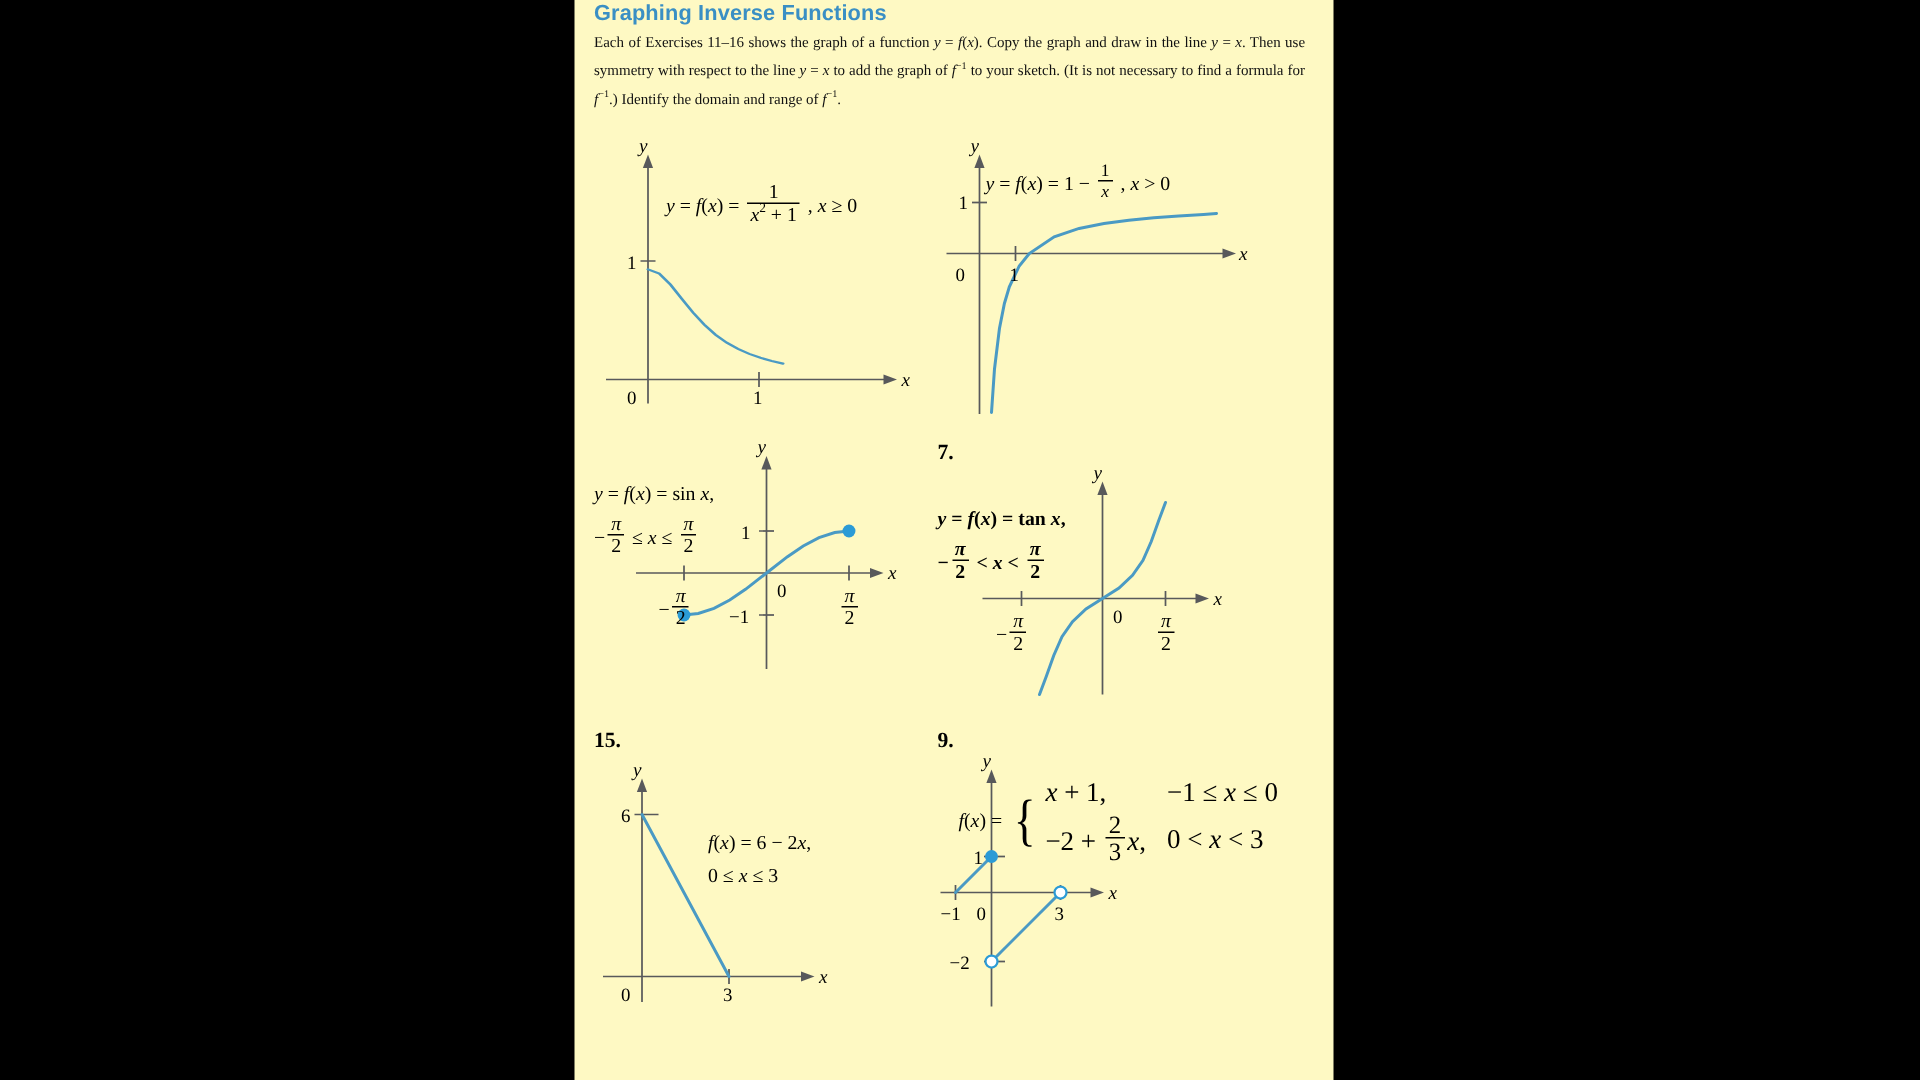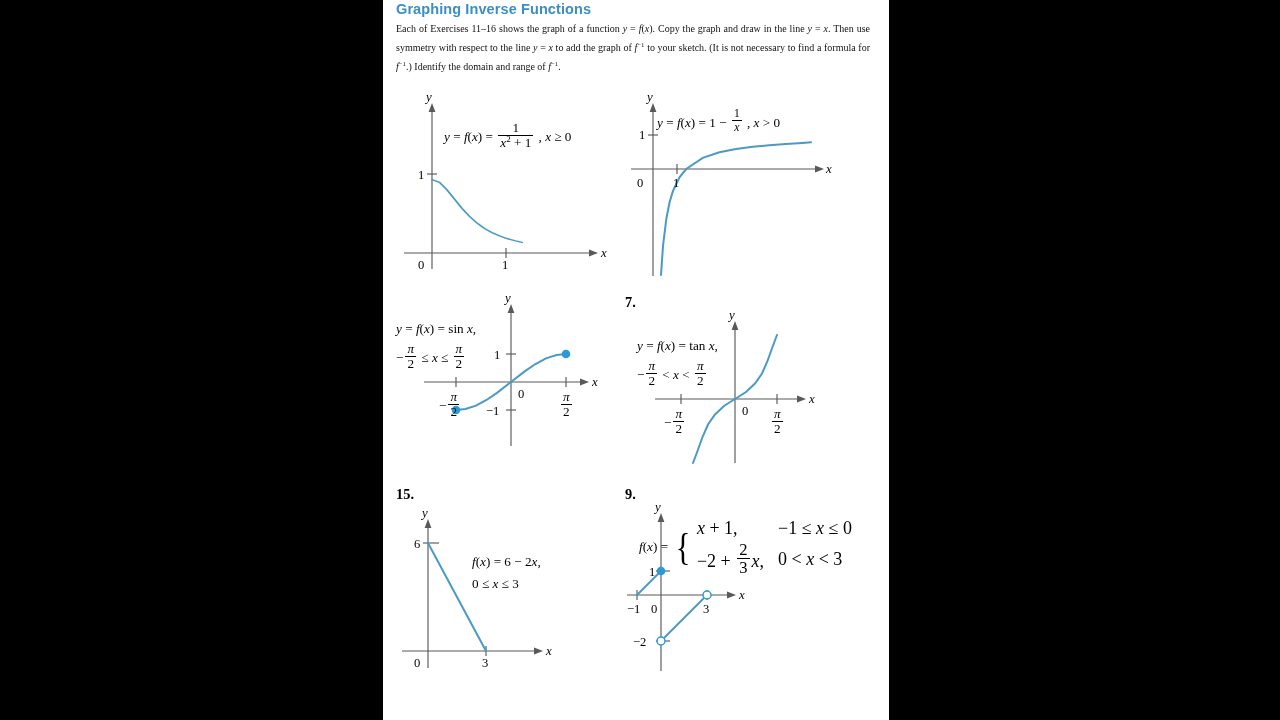--- a/index.html
+++ b/index.html
@@ -1,18 +1,18 @@
 <!DOCTYPE html>
 <html><head>
 <meta charset="utf-8">
 <style>
   html,body{margin:0;padding:0;background:#000;}
   body{width:1280px;height:720px;overflow:hidden;font-family:"Liberation Serif",serif;}
   #stage{position:relative;width:1280px;height:720px;background:#000;}
-  #page{position:absolute;left:383px;top:0;width:506px;height:720px;background:#ffffff;overflow:hidden;}
+  #page{position:absolute;left:383px;top:0;width:506px;height:720px;background:#fef9c3;overflow:hidden;}
 
   .sec-head{font-family:"Liberation Sans",sans-serif;font-weight:bold;font-size:14.5px;
             color:#3a8fc4;letter-spacing:.1px;padding:1px 0 2px 13px;}
   .intro{font-family:"Liberation Serif",serif;font-size:10px;color:#111;
          line-height:19.2px;text-align:justify;padding:0 19px 0 13px;}
   .intro i{font-style:italic;}
   .sup{font-size:.68em;vertical-align:super;line-height:0;}
 
   .grid{position:relative;width:506px;}
   .cell{position:absolute;}
@@ -165,21 +165,21 @@
             <text class="lbl" x="117" y="104">0</text>
             <text class="lbl-i" x="184" y="92">x</text>
             <text class="lbl-i" x="104" y="8">y</text>
           </svg>
           <div class="mathbox" style="left:39px;top:96px;">
             −<span class="frac"><span class="num"><i>π</i></span><span class="den">2</span></span>
           </div>
           <div class="mathbox" style="left:145px;top:96px;">
             <span class="frac"><span class="num"><i>π</i></span><span class="den">2</span></span>
           </div>
-          <div class="mathbox" style="left:12px;top:22px;line-height:26px;">
+          <div class="mathbox" style="left:0px;top:22px;line-height:26px;font-weight:bold;">
             <i>y</i> = <i>f</i>(<i>x</i>) = tan <i>x</i>,<br>
             −<span class="frac"><span class="num"><i>π</i></span><span class="den">2</span></span>
             &lt; <i>x</i> &lt;
             <span class="frac"><span class="num"><i>π</i></span><span class="den">2</span></span>
           </div>
         </div>
       </div>
 
       <div class="cell" style="left:13px;top:409px;width:240px;">
         <div class="exnum">15.</div>

